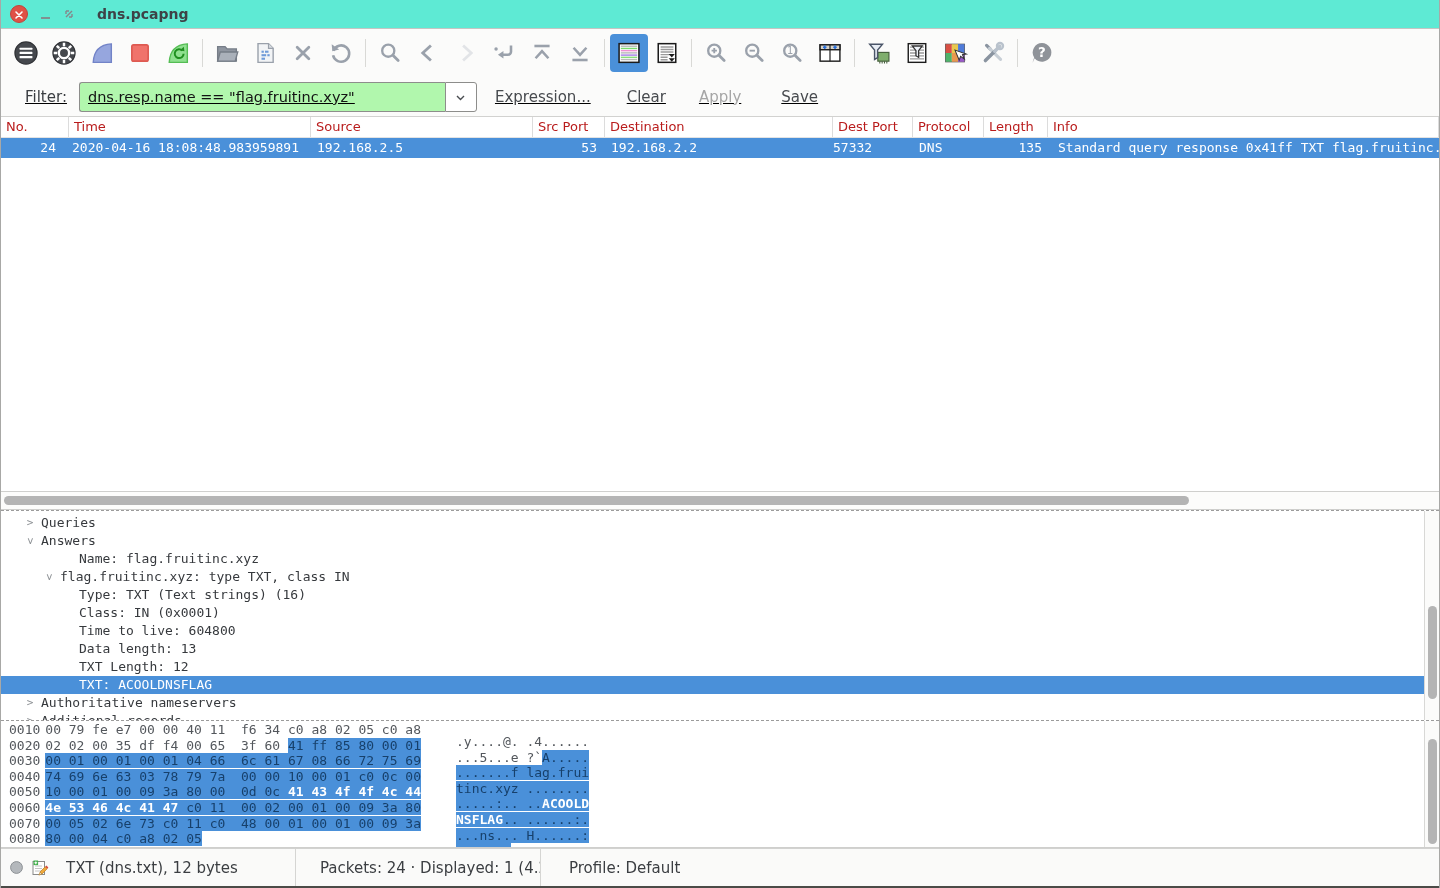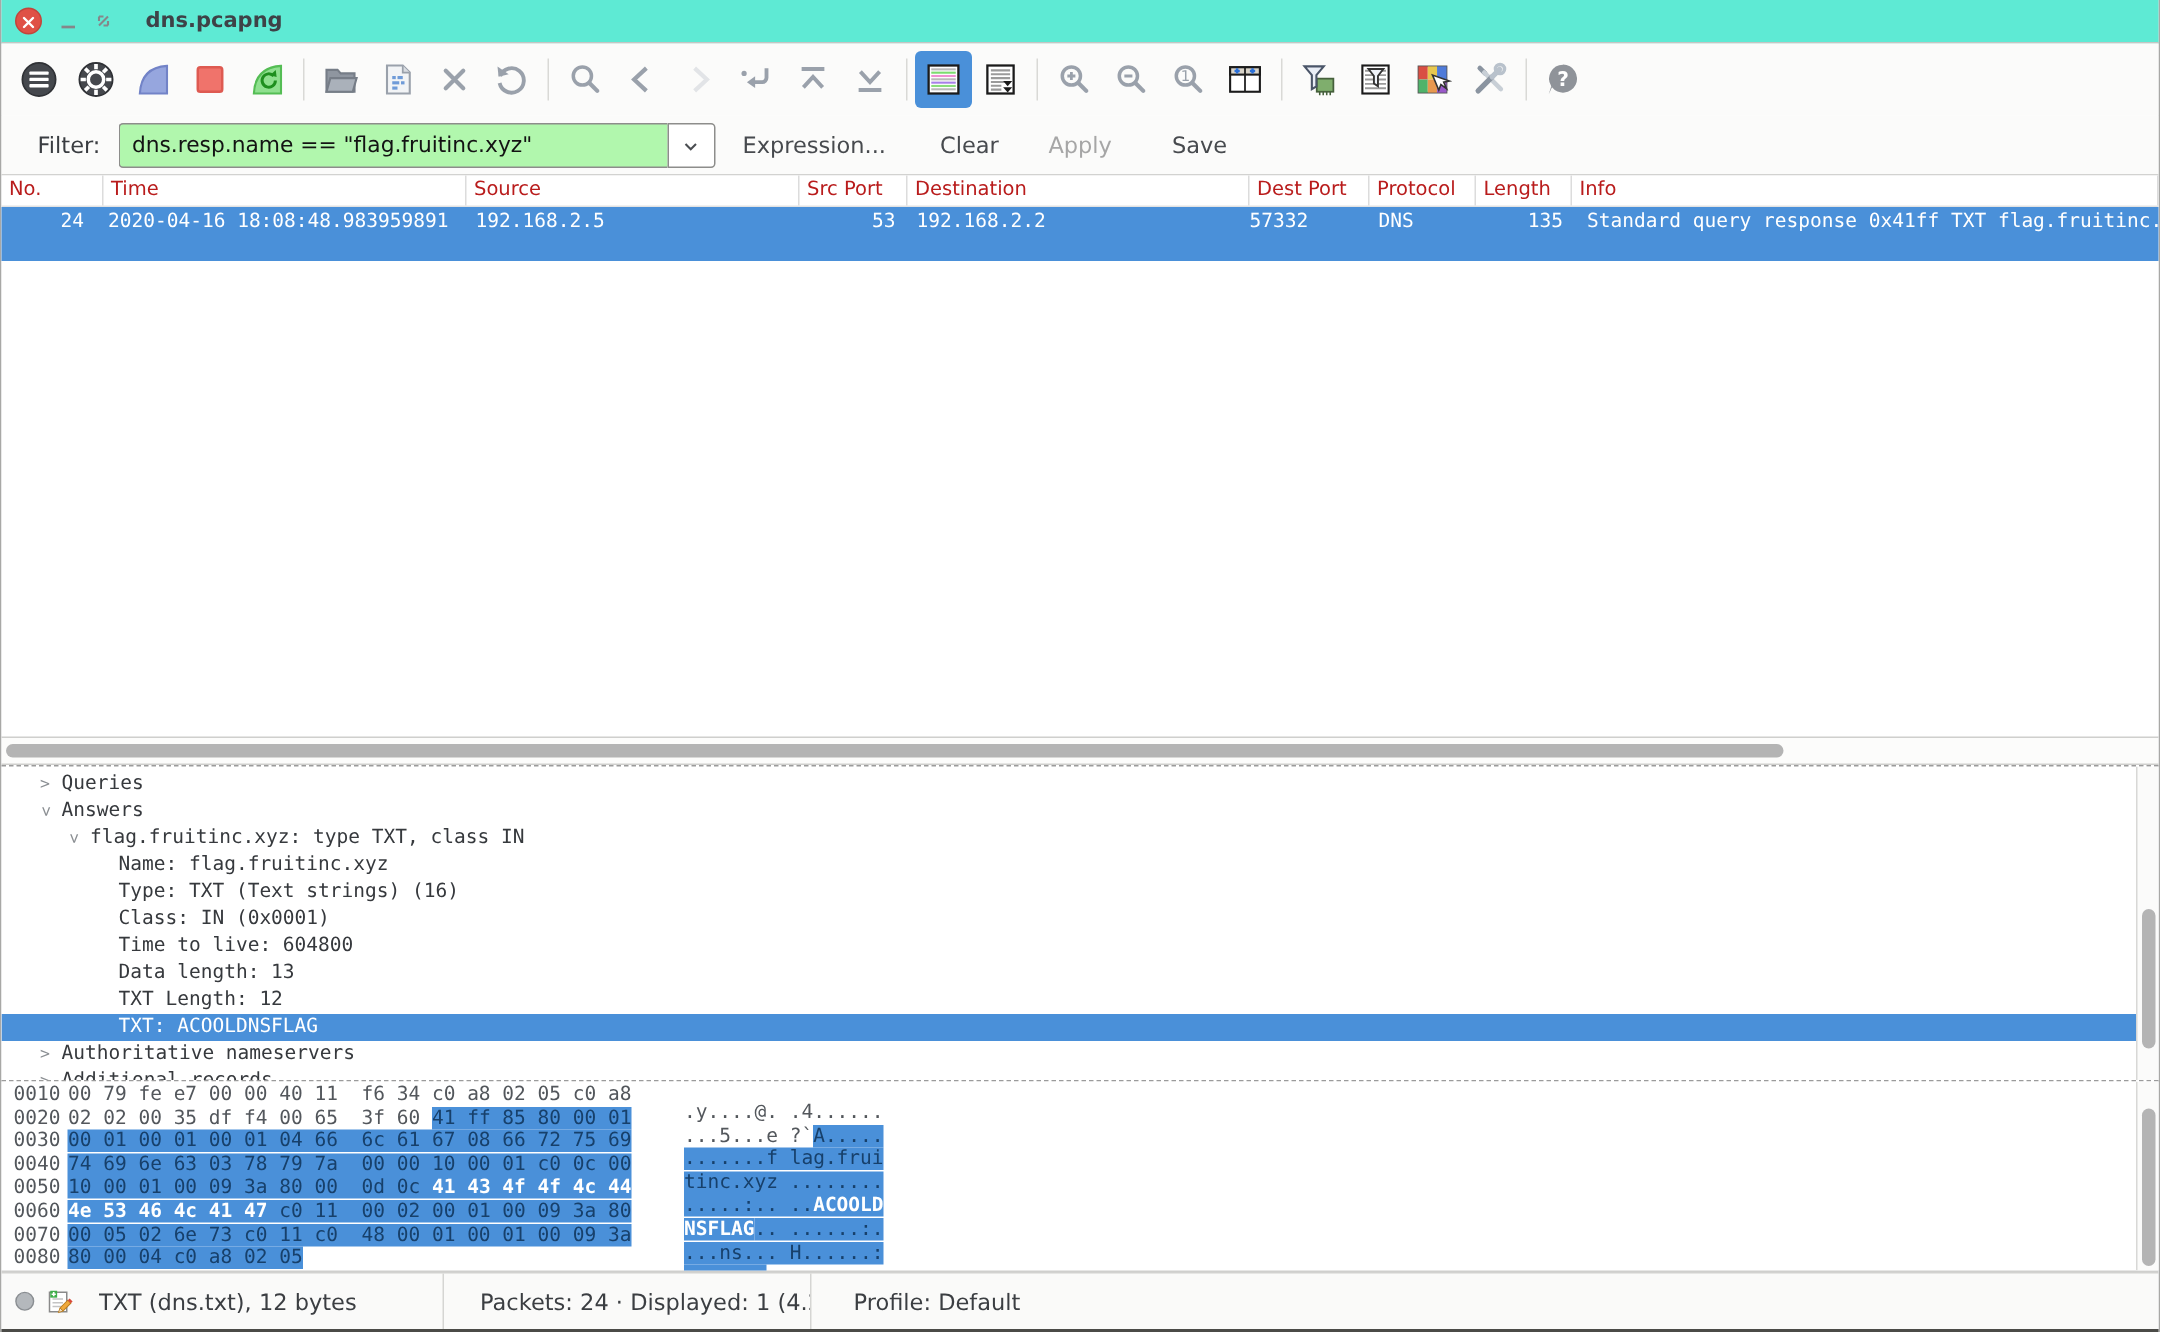--- a/index.html
+++ b/index.html
@@ -18,37 +18,37 @@
   
   .toolbar { height:48px; background:#fbfbfa; display:flex; align-items:center; padding-left:6px; flex:none; }
   .tbtn { width:38px; height:38px; display:flex; align-items:center; justify-content:center; border-radius:4px; flex:none; }
   .tbtn.active { background:#4a90d9; }
   .tbtn.disabled { opacity:.55; }
   .ticon { display:flex; }
   .ticon svg { width:28px; height:28px; }
   .tsep { width:1px; height:28px; background:#d9d9d6; margin:0 5px; flex:none; }
 
   
-  .filterbar { height:40px; background:#fbfbfa; border-bottom:1px solid #d2d2d0; display:flex; align-items:center; padding-left:24px; flex:none; }
+  .filterbar { height:40px; background:#fbfbfa; border-bottom:1px solid #d2d2d0; display:flex; align-items:center; padding-left:24px; flex:none;text-decoration:underline; }
   .flabel { font-size:15px; color:#3a3d41; margin-right:12px; }
   .finput { width:366px; height:30px; background:#b1f7ad; border:1px solid #8d8d8b; border-right:none; border-radius:3px 0 0 3px; font-family:"DejaVu Sans", sans-serif; font-size:14.5px; color:#131313; padding:0 8px; outline:none; }
   .fcombo { width:32px; height:30px; background:#ffffff; border:1px solid #8d8d8b; border-radius:0 3px 3px 0; display:flex; align-items:center; justify-content:center; }
   .fbtn { font-size:15px; color:#474a4e; background:none; border:none; font-family:"DejaVu Sans", sans-serif; }
   .fbtn.expr { margin-left:18px; }
   .fbtn.clear { margin-left:36px; }
   .fbtn.apply { margin-left:33px; color:#a6a6a6; }
   .fbtn.save { margin-left:40px; }
 
   
   .mono { font-family:"DejaVu Sans Mono", monospace; }
   .pl-grid { display:grid; grid-template-columns:68px 242px 222px 72px 228px 80px 71px 64px minmax(0,1fr); }
   .pl-header { height:21px; background:#ffffff; border-bottom:1px solid #e3e3e3; font-size:13px; color:#b91c1c; flex:none; }
   .pl-header .hcell { border-right:1px solid #dcdcdc; padding-left:5px; line-height:20px; white-space:nowrap; overflow:hidden; }
   .packet-area { height:353px; background:#ffffff; flex:none; }
-  .pl-row { height:36px; background:#4a90d9; color:#ffffff; font-size:13px; line-height:20px; }
+  .pl-row { height:20px; background:#4a90d9; color:#ffffff; font-size:13px; line-height:20px; }
   .pl-row > div { white-space:nowrap; overflow:hidden; }
   .c-no { text-align:right; padding-right:13px; }
   .c-time { padding-left:3px; }
   .c-src { padding-left:6px; }
   .c-sport { text-align:right; padding-right:8px; }
   .c-dst { padding-left:6px; }
   .c-dport { padding-right:14px; }
   .c-proto { padding-left:6px; }
   .c-len { text-align:right; padding-right:6px; }
   .c-info { padding-left:10px; }
@@ -433,27 +433,27 @@
   <div class="details">
     <div class="dcontent">
         <div class="tree-row" style="padding-left: 22px;">
           <span class="exp">&gt;</span>
           <span class="tree-label">Queries</span>
         </div>
         <div class="tree-row" style="padding-left: 22px;">
           <span class="exp expanded">&gt;</span>
           <span class="tree-label">Answers</span>
         </div>
+        <div class="tree-row" style="padding-left: 60px;">
+          <span class="exp"></span>
+          <span class="tree-label">Name: flag.fruitinc.xyz</span>
+        </div>
         <div class="tree-row" style="padding-left: 41px;">
           <span class="exp expanded">&gt;</span>
           <span class="tree-label">flag.fruitinc.xyz: type TXT, class IN</span>
-        </div>
-        <div class="tree-row" style="padding-left: 60px;">
-          <span class="exp"></span>
-          <span class="tree-label">Name: flag.fruitinc.xyz</span>
         </div>
         <div class="tree-row" style="padding-left: 60px;">
           <span class="exp"></span>
           <span class="tree-label">Type: TXT (Text strings) (16)</span>
         </div>
         <div class="tree-row" style="padding-left: 60px;">
           <span class="exp"></span>
           <span class="tree-label">Class: IN (0x0001)</span>
         </div>
         <div class="tree-row" style="padding-left: 60px;">

